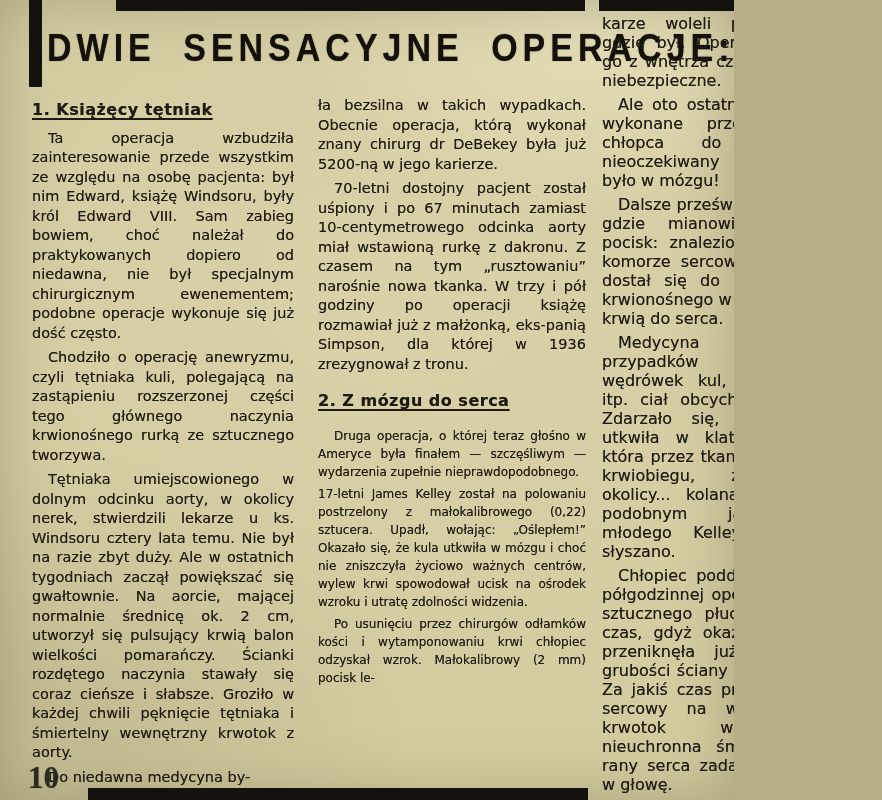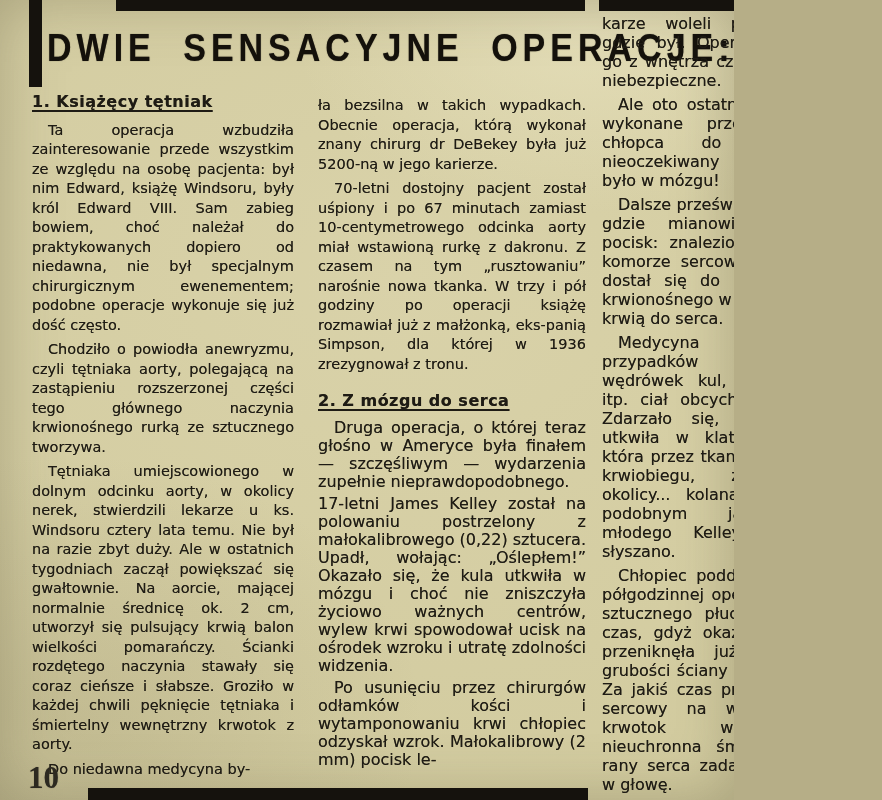--- a/index.html
+++ b/index.html
@@ -50,39 +50,39 @@
     position: absolute;
     text-align: justify;
     hyphens: auto;
     -webkit-hyphens: auto;
     overflow: hidden;
     text-shadow: 0 0 0.6px rgba(28,24,16,0.65);
   }
   .col p { margin: 0 0 5px 0; text-indent: 16px; }
   .col p.no-indent { text-indent: 0; }
 
-  .col1 { left: 32px;  top: 92px; width: 262px; height: 700px; font-size: 14.5px; line-height: 19.5px; }
+  .col1 { left: 32px;  top: 100px; width: 262px; height: 700px; font-size: 14.5px; line-height: 19.5px; }
   .col2 { left: 318px; top: 96px; width: 268px; height: 700px; font-size: 14.5px; line-height: 19.5px; }
   .col3 { left: 602px; top: 14px; width: 274px; height: 782px; font-size: 16px;   line-height: 19px; }
 
-  .col2 .sec2 { font-size: 16px; line-height: 18px; }
+  .col2 .sec2 { font-size: 12px; line-height: 18px; }
   .col2 .sec2 p { margin-bottom: 4px; }
 
   .section-heading {
     display: inline-block;
     margin: 0 0 9px 0;
     font-size: 16px;
     font-weight: bold;
     text-indent: 0;
     text-decoration: underline;
     text-decoration-thickness: 2px;
     text-underline-offset: 3px;
     letter-spacing: 0.5px;
   }
-  .section-heading.second { margin-top: 12px; margin-bottom: 8px; }
+  .section-heading.second { margin-top: 12px; margin-bottom: 16px; }
 
   .page-number {
     position: absolute;
     left: 28px;
     bottom: 4px;
     font-family: Liberation Serif, serif;
     font-size: 31px;
     font-weight: bold;
     color: #2c2920;
     text-shadow: 0 0 1px rgba(44,41,32,0.5);
@@ -96,21 +96,21 @@
   <div class="rule rule-vert-left"></div>
   <div class="rule rule-top-mid"></div>
   <div class="rule rule-top-right"></div>
   <div class="rule rule-bottom"></div>
 
   <h1 class="headline">DWIE SENSACYJNE OPERACJE:</h1>
 
   <div class="col col1">
     <h2 class="section-heading">1. Książęcy tętniak</h2>
     <p>Ta operacja wzbudziła zainteresowanie przede wszystkim ze względu na osobę pacjenta: był nim Edward, książę Windsoru, były król Edward VIII. Sam zabieg bowiem, choć należał do praktykowanych dopiero od niedawna, nie był specjalnym chirurgicznym ewenementem; podobne operacje wykonuje się już dość często.</p>
-    <p>Chodziło o powiodła anewryzmu, czyli tętniaka aorty, polegającą na zastąpieniu rozszerzonej części tego głównego naczynia krwionośnego rurką ze sztucznego tworzywa.</p>
+    <p>Chodziło o operację anewryzmu, czyli tętniaka kuli, polegającą na zastąpieniu rozszerzonej części tego głównego naczynia krwionośnego rurką ze sztucznego tworzywa.</p>
     <p>Tętniaka umiejscowionego w dolnym odcinku aorty, w okolicy nerek, stwierdzili lekarze u ks. Windsoru cztery lata temu. Nie był na razie zbyt duży. Ale w ostatnich tygodniach zaczął powiększać się gwałtownie. Na aorcie, mającej normalnie średnicę ok. 2 cm, utworzył się pulsujący krwią balon wielkości pomarańczy. Ścianki rozdętego naczynia stawały się coraz cieńsze i słabsze. Groziło w każdej chwili pęknięcie tętniaka i śmiertelny wewnętrzny krwotok z aorty.</p>
     <p>Do niedawna medycyna by-</p>
   </div>
 
   <div class="col col2">
     <p class="no-indent">ła bezsilna w takich wypadkach. Obecnie operacja, którą wykonał znany chirurg dr DeBekey była już 5200-ną w jego karierze.</p>
     <p>70-letni dostojny pacjent został uśpiony i po 67 minutach zamiast 10-centymetrowego odcinka aorty miał wstawioną rurkę z dakronu. Z czasem na tym „rusztowaniu” narośnie nowa tkanka. W trzy i pół godziny po operacji książę rozmawiał już z małżonką, eks-panią Simpson, dla której w 1936 zrezygnował z tronu.</p>
     <h2 class="section-heading second">2. Z mózgu do serca</h2>
     <div class="sec2">
       <p>Druga operacja, o której teraz głośno w Ameryce była finałem — szczęśliwym — wydarzenia zupełnie nieprawdopodobnego.</p>

